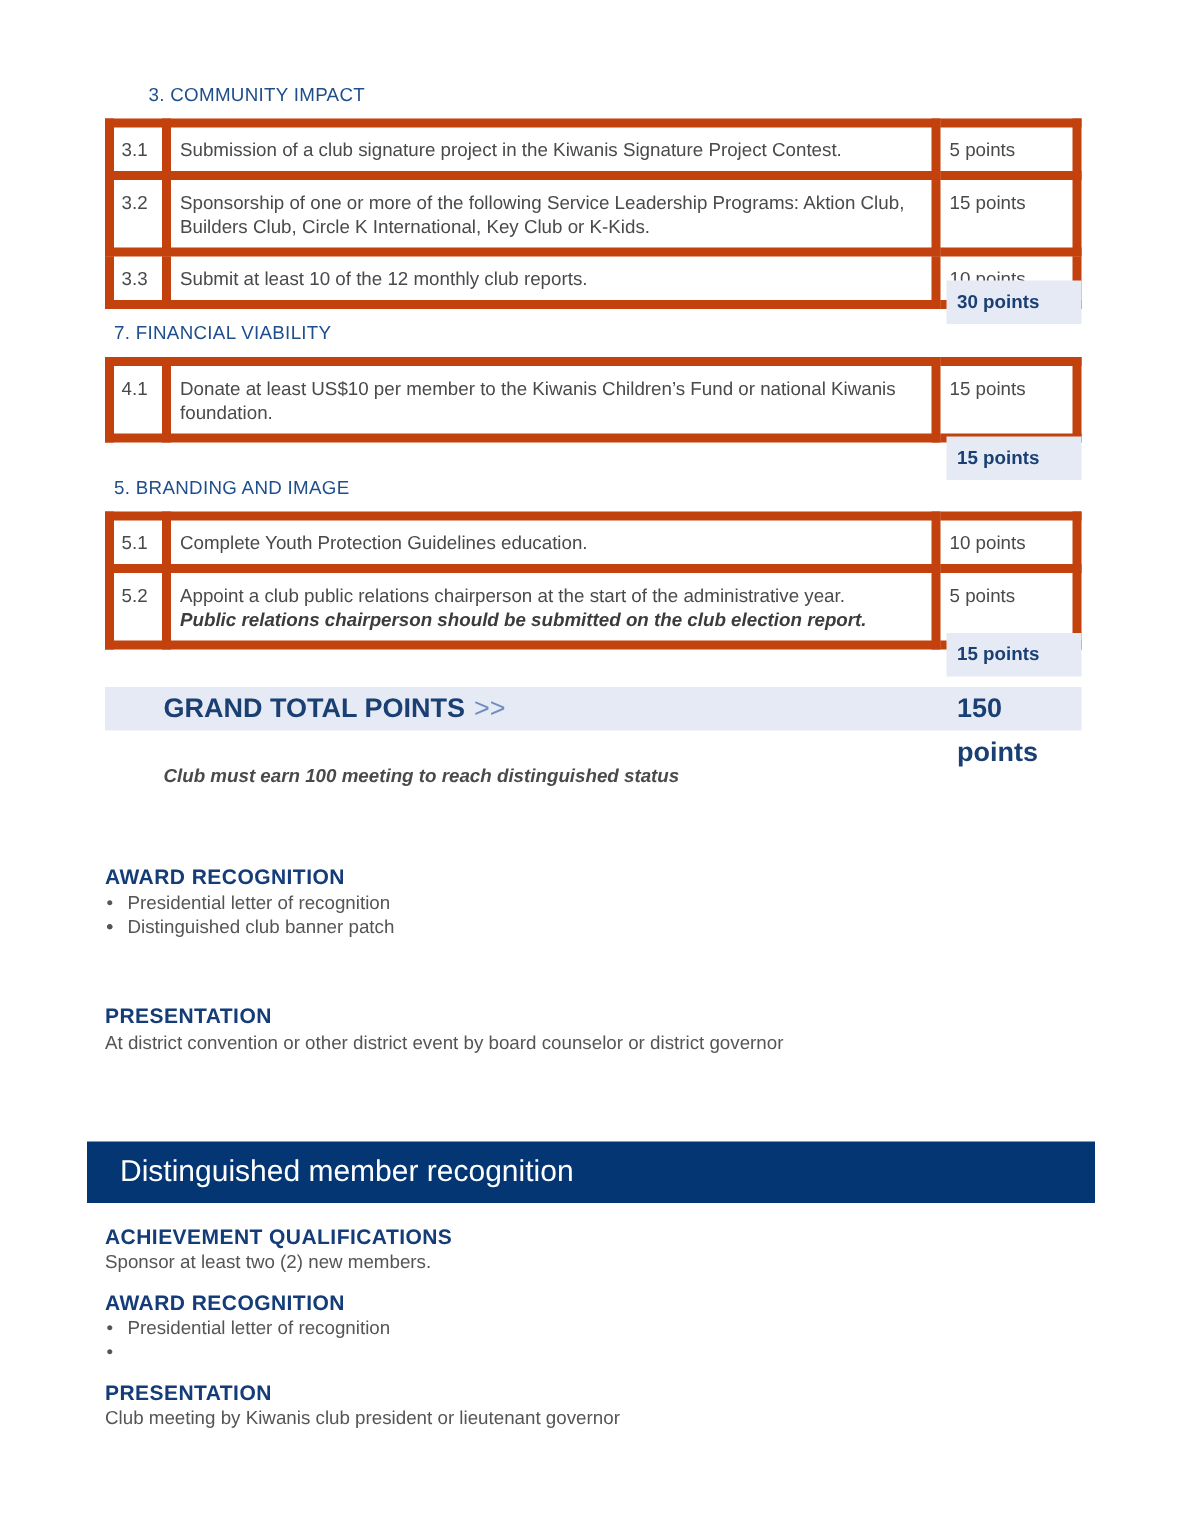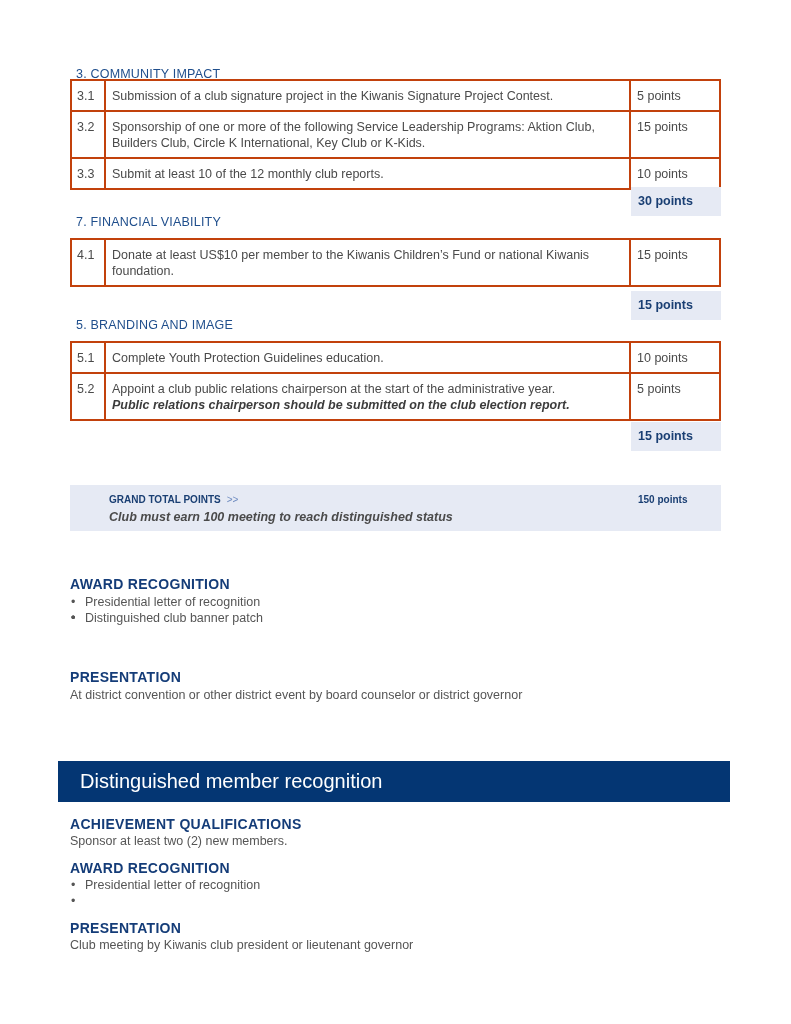--- a/index.html
+++ b/index.html
@@ -24,21 +24,21 @@
     }
     .criteria-table {
       position: absolute;
       left: 70px;
       width: 651px;
       border-collapse: collapse;
       font-size: 12.5px;
       color: #4a4a4a;
     }
     .criteria-table td {
-      border: 2px solid #c2410c;
+      border: 6px solid #c2410c;
       vertical-align: top;
       padding: 7px 6px 6px 6px;
       line-height: 16px;
     }
     .criteria-table td.num {
       width: 21px;
       padding-left: 5px;
     }
     .criteria-table td.pts {
       width: 76px;
@@ -57,25 +57,25 @@
       color: #1a3f73;
       font-weight: bold;
       font-size: 12.5px;
       line-height: 29px;
       box-sizing: border-box;
       padding-left: 7px;
     }
     .grand-total {
       position: absolute;
       left: 70px;
-      top: 485px;
+      top: 458px;
       width: 651px;
-      height: 46px;
+      height: 29px;
       background: #e6eaf4;
-      font-size: 10px;
+      font-size: 18px;
       line-height: 29px;
     }
     .grand-total .gt-label {
       position: absolute;
       left: 39px;
       color: #1a3f73;
       font-weight: bold;
     }
     .grand-total .gt-arrows {
       color: #6f8cc0;
@@ -141,21 +141,21 @@
       color: #ffffff;
       font-size: 20px;
       line-height: 41px;
       box-sizing: border-box;
       padding-left: 22px;
     }
   </style>
 </head>
 <body>
 
-<div class="section-heading" style="top:67px;">3.  COMMUNITY IMPACT</div>
+<div class="section-heading" style="top:56px;margin-left:23px;">3.  COMMUNITY IMPACT</div>
 <table class="criteria-table" style="top:79px;">
   <tbody>
       <tr>
     <td class="num">3.1</td>
     <td>Submission of a club signature project in the Kiwanis Signature Project Contest.</td>
     <td class="pts">5 points</td>
   </tr>
   <tr>
     <td class="num">3.2</td>
     <td>Sponsorship of one or more of the following Service Leadership Programs: Aktion Club, Builders Club, Circle K International, Key Club or K-Kids.</td>

